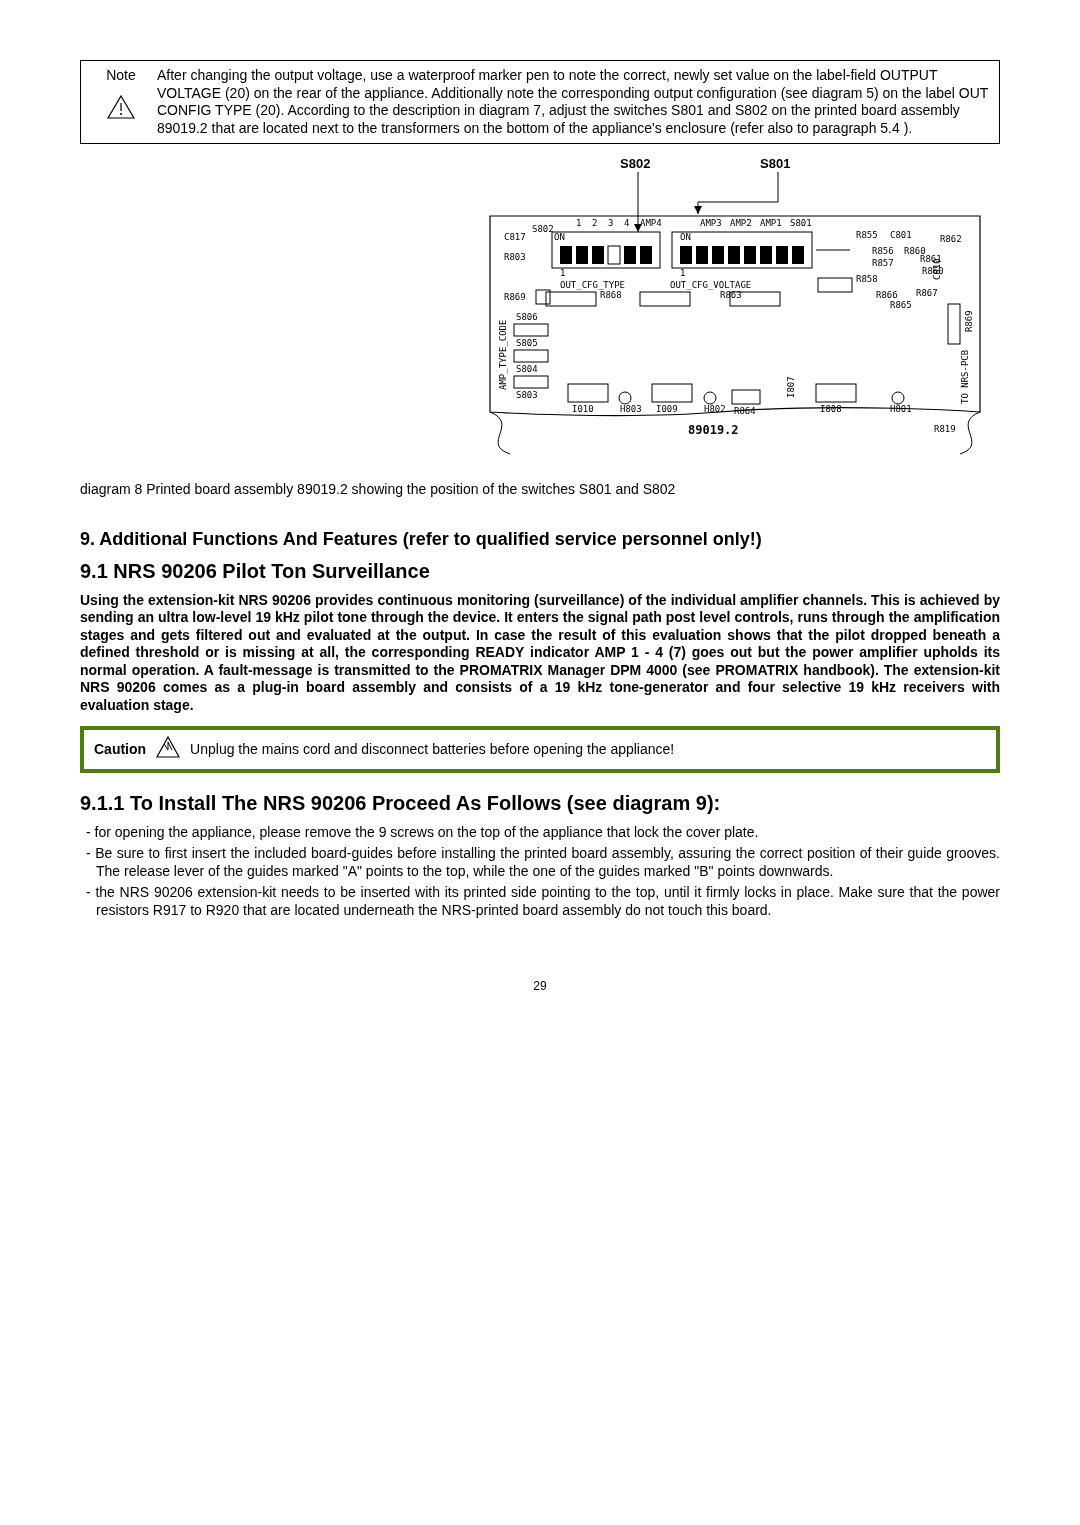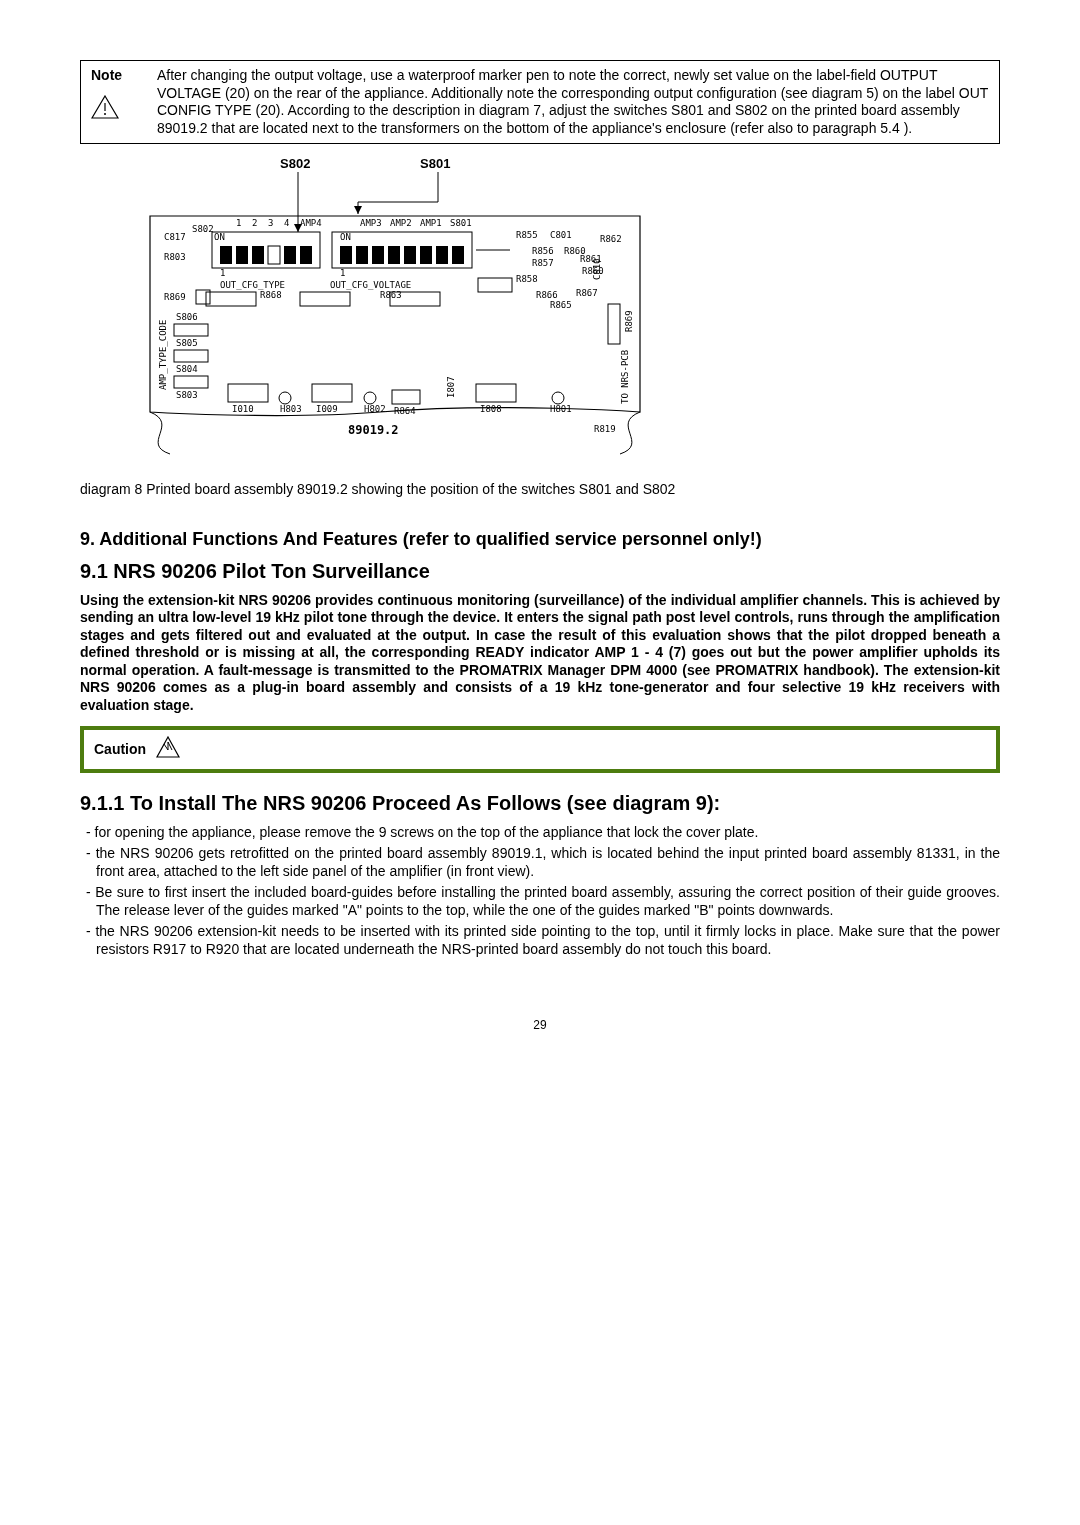--- a/index.html
+++ b/index.html
@@ -16,34 +16,34 @@
   .note-box {
     border: 1px solid #000;
     display: flex;
     align-items: flex-start;
     padding: 0;
     margin-bottom: 10px;
   }
   .note-left {
     width: 60px;
     padding: 6px 6px 6px 10px;
-    text-align: left;
-    font-weight: bold;
+    text-align: center;
+    font-weight: normal;
   }
   .note-icon {
     margin-top: 10px;
     display: inline-block;
   }
   .note-icon svg { display: block; }
   .note-text {
     padding: 6px 6px 6px 0;
     flex: 1;
   }
   .diagram-wrap {
-    text-align: left;
+    text-align: right;
     margin: 10px 0 12px 0;
   }
   .caption {
     margin: 6px 0 30px 0;
   }
   h2.section {
     font-size: 18px;
     font-weight: bold;
     margin: 18px 0 8px 0;
   }
@@ -243,24 +243,24 @@
 <p class="body">Using the extension-kit NRS 90206 provides continuous monitoring (surveillance) of the individual amplifier channels. This is achieved by sending an ultra low-level 19 kHz pilot tone through the device. It enters the signal path post level controls, runs through the amplification stages and gets filtered out and evaluated at the output. In case the result of this evaluation shows that the pilot dropped beneath a defined threshold or is missing at all, the corresponding READY indicator AMP 1 - 4 (7) goes out but the power amplifier upholds its normal operation. A fault-message is transmitted to the PROMATRIX Manager DPM 4000 (see PROMATRIX handbook). The extension-kit NRS 90206 comes as a plug-in board assembly and consists of a 19 kHz tone-generator and four selective 19 kHz receivers with evaluation stage.</p>
 
 <div class="caution-box">
   <span class="caution-label">Caution</span>
   <span>
     <svg width="24" height="22" viewBox="0 0 24 22">
       <polygon points="12,1 23,21 1,21" fill="none" stroke="#000" stroke-width="1.2"></polygon>
       <polyline points="8,8 12,14 12,6 16,14" fill="none" stroke="#000" stroke-width="1"></polyline>
     </svg>
   </span>
+  <span>Unplug the mains cord and disconnect batteries before opening the appliance!</span>
 </div>
 
 <h3 class="subsection">9.1.1 To Install The NRS 90206 Proceed As Follows (see diagram 9):</h3>
 
 <ul class="dash">
   <li>for opening the appliance, please remove the 9 screws on the top of the appliance that lock the cover plate.</li>
-  <li>the NRS 90206 gets retrofitted on the printed board assembly 89019.1, which is located behind the input printed board assembly 81331, in the front area, attached to the left side panel of the amplifier (in front view).</li>
   <li>Be sure to first insert the included board-guides before installing the printed board assembly, assuring the correct position of their guide grooves. The release lever of the guides marked "A" points to the top, while the one of the guides marked "B" points downwards.</li>
   <li>the NRS 90206 extension-kit needs to be inserted with its printed side pointing to the top, until it firmly locks in place. Make sure that the power resistors R917 to R920 that are located underneath the NRS-printed board assembly do not touch this board.</li>
 </ul>
 
 <div class="page-num">29</div>
 
 </body></html>

